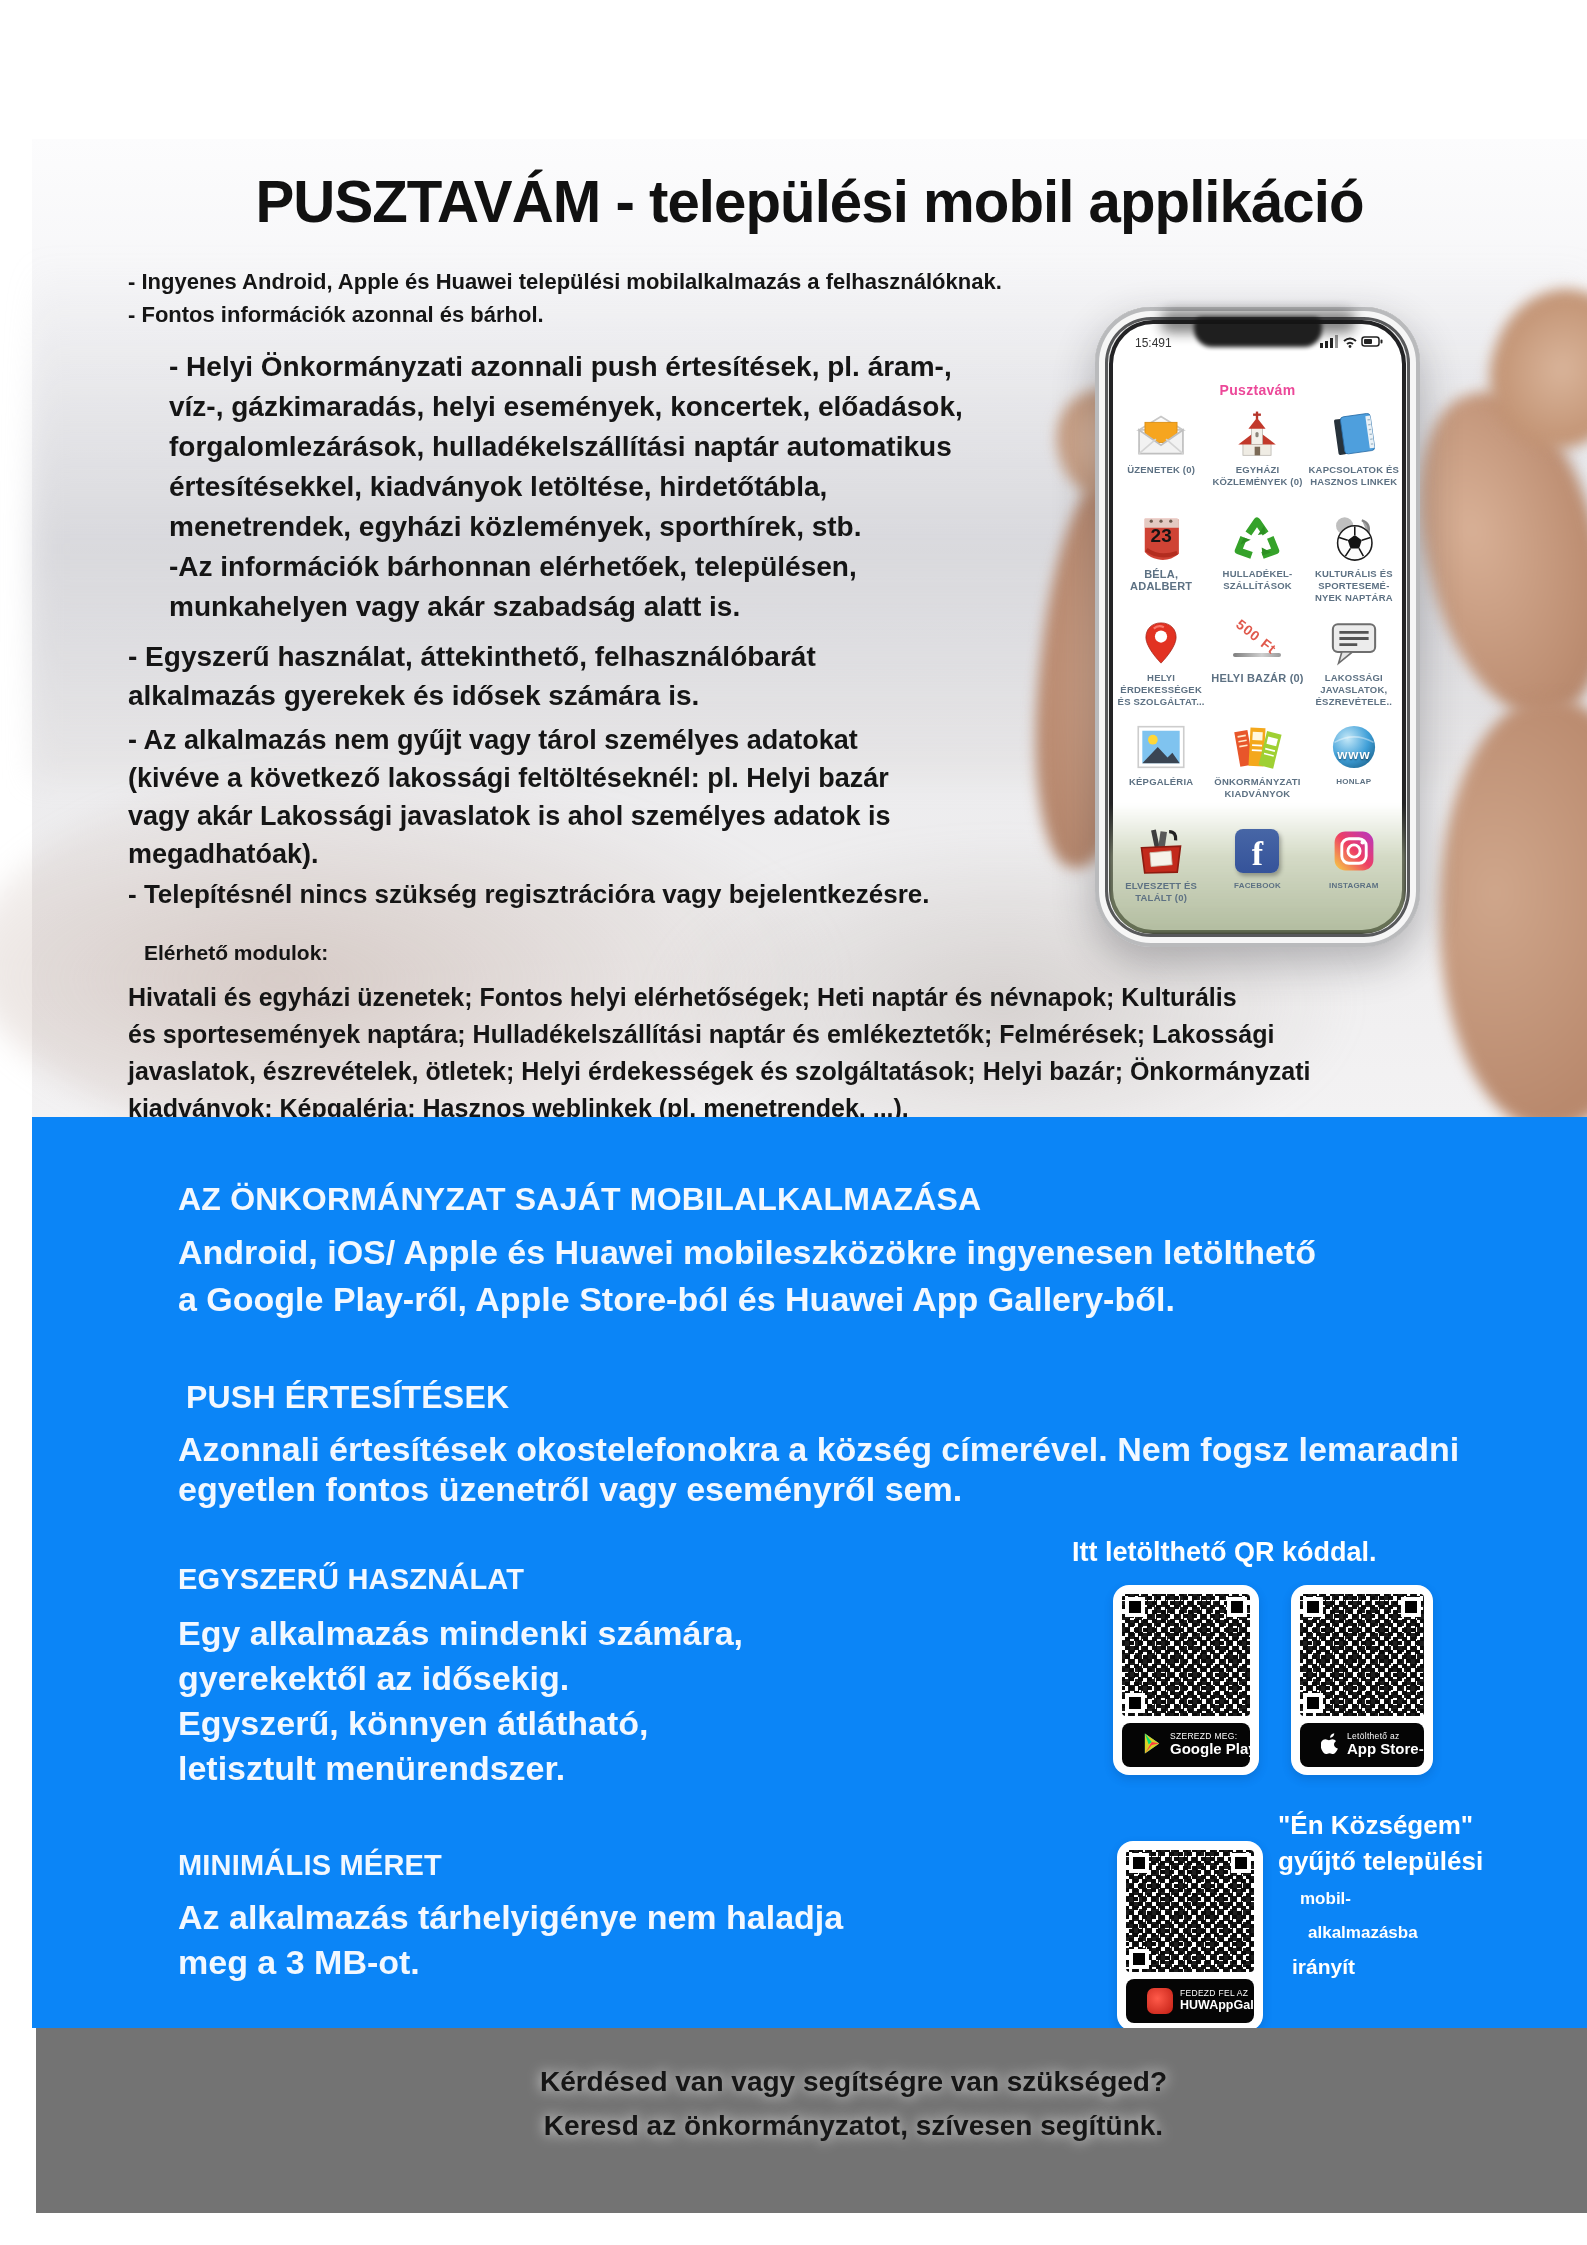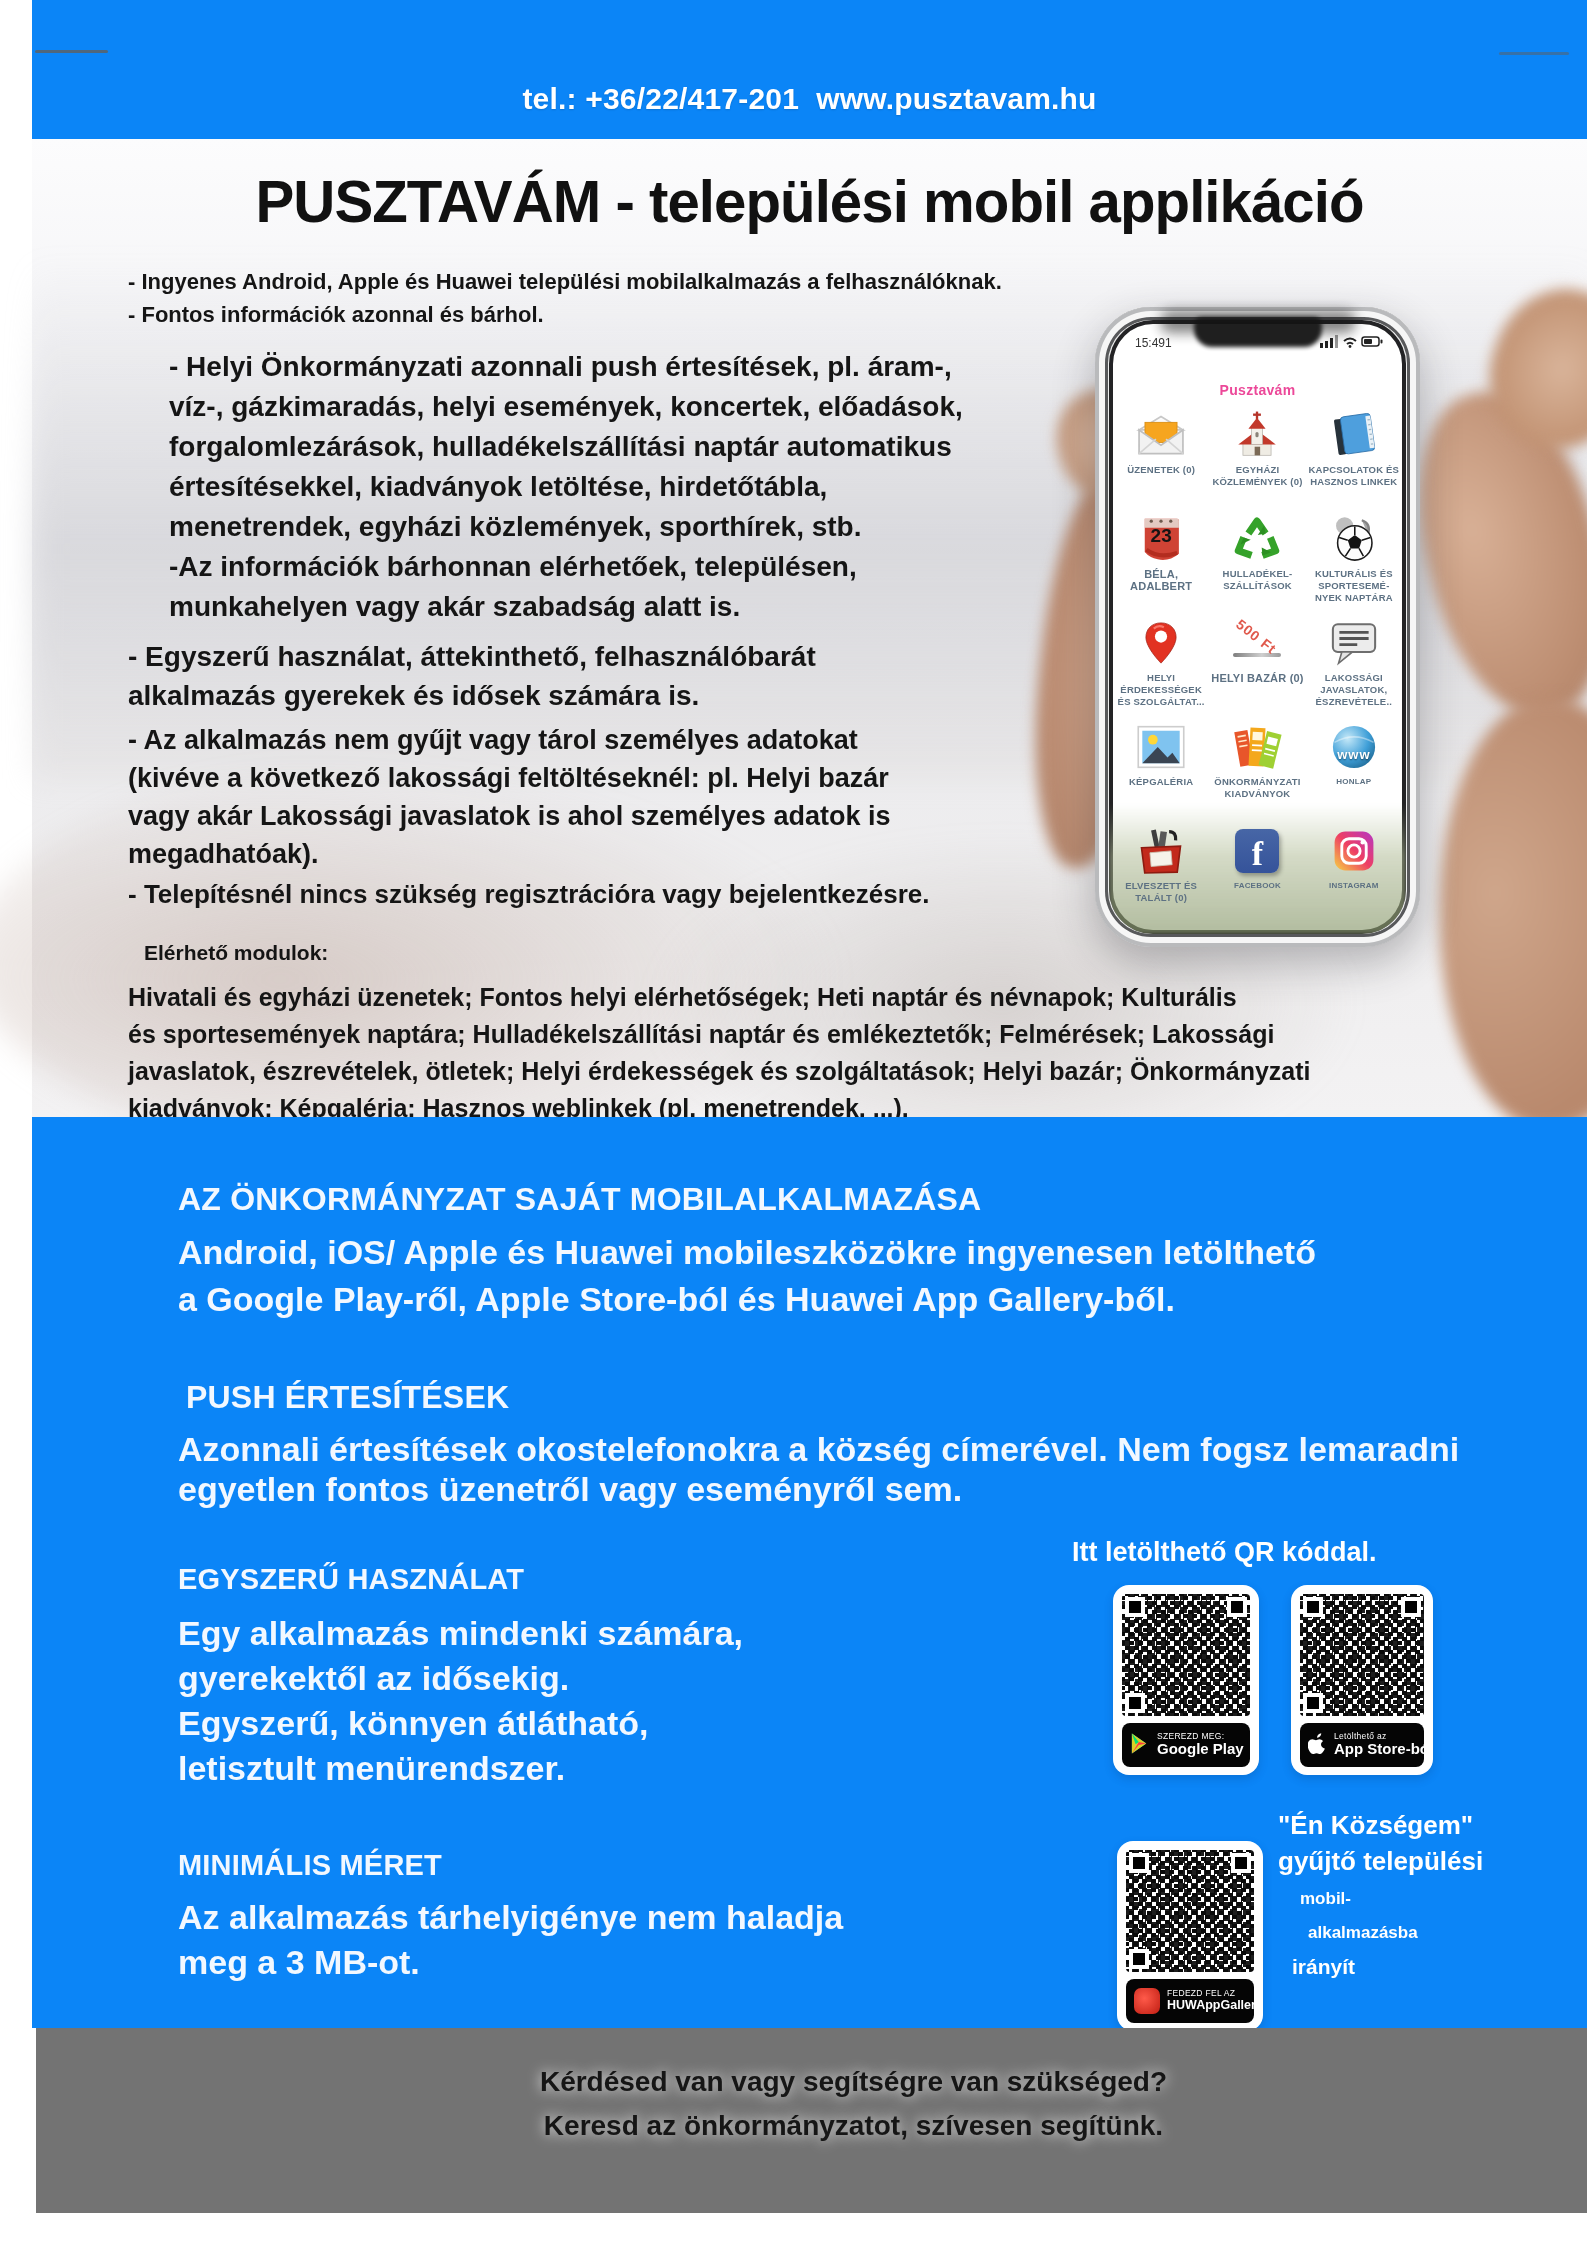--- a/index.html
+++ b/index.html
@@ -113,21 +113,21 @@
   .qr-apple{left:1259px;top:468px;width:124px;}
   .qr-huawei{left:1085px;top:724px;width:128px;}
   .qr{position:relative;height:122px;border-radius:4px;overflow:hidden;
      background:
        repeating-conic-gradient(rgba(10,10,10,.92) 0% 25%,transparent 0% 50%) 0 0/13px 13px,
        repeating-conic-gradient(#0a0a0a 0% 25%,transparent 0% 50%) 3px 2px/9px 9px,#fff;}
   .finder{position:absolute;width:20px;height:20px;background:#000;
      box-shadow:inset 0 0 0 4px #fff,inset 0 0 0 8px #000;}
   .f-tl{left:3px;top:3px;} .f-tr{right:3px;top:3px;} .f-bl{left:3px;bottom:3px;}
   .badge{margin-top:7px;height:44px;background:#050505;border-radius:8px;display:flex;
-     align-items:center;gap:7px;padding:0 8px;color:#fff;overflow:hidden;}
+     align-items:center;gap:7px;padding:0 21px;color:#fff;overflow:hidden;}
   .badge-tx{display:flex;flex-direction:column;line-height:1.1;min-width:0;}
   .badge-tx em{font-style:normal;font-size:8.5px;letter-spacing:.3px;white-space:nowrap;}
   .badge-tx b{font-size:15px;white-space:nowrap;}
   .hw-blob{width:26px;height:26px;border-radius:7px;flex:none;
      background:radial-gradient(circle at 40% 40%,#ff5a4a,#c01d12);}
   .dl-note{position:absolute;left:1246px;top:690px;width:230px;color:#fff;font-weight:bold;}
   .n1,.n2{font-size:26px;line-height:36px;}
   .n3{font-size:17px;margin:10px 0 0 22px;}
   .n4{font-size:17px;margin:14px 0 0 30px;}
   .n5{font-size:21px;margin:12px 0 0 14px;}
@@ -136,25 +136,20 @@
   .footer-strip{position:absolute;left:36px;top:2028px;width:1555px;height:185px;background:#737373;}
   .footer-text{position:absolute;left:0;right:0;top:32px;text-align:center;font-size:28px;
      font-weight:bold;color:#161616;white-space:pre-line;line-height:44px;padding-left:80px;
      text-shadow:0 0 14px rgba(255,255,255,.9);}
 </style>
 </head>
 <body>
 
 <div class="page">
 
-  <div class="header-bar">
-    <div class="dash dash-left"></div>
-    <div class="dash dash-right"></div>
-    <div class="contact">tel.: +36/22/417-201  www.pusztavam.hu</div>
-  </div>
 
   <div class="hero">
     <div class="bg-blob bg-city"></div>
     <div class="bg-blob bg-roofs"></div>
     <div class="bg-blob bg-roofs2"></div>
 
     <h1 class="title">PUSZTAVÁM - települési mobil applikáció</h1>
     <div class="copy intro">- Ingyenes Android, Apple és Huawei települési mobilalkalmazás a felhasználóknak.
 - Fontos információk azonnal és bárhol.</div>
     <div class="copy p2">- Helyi Önkormányzati azonnali push értesítések, pl. áram-,

